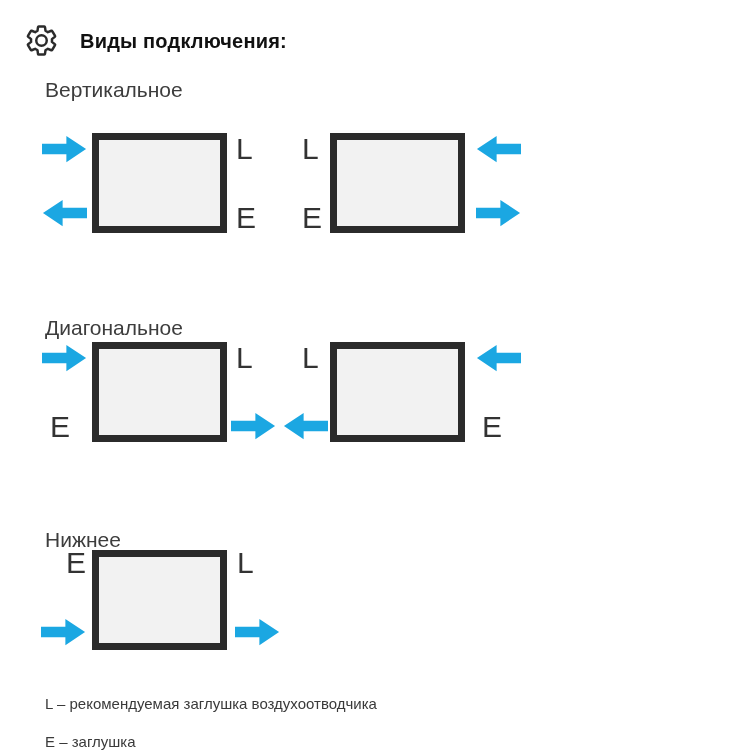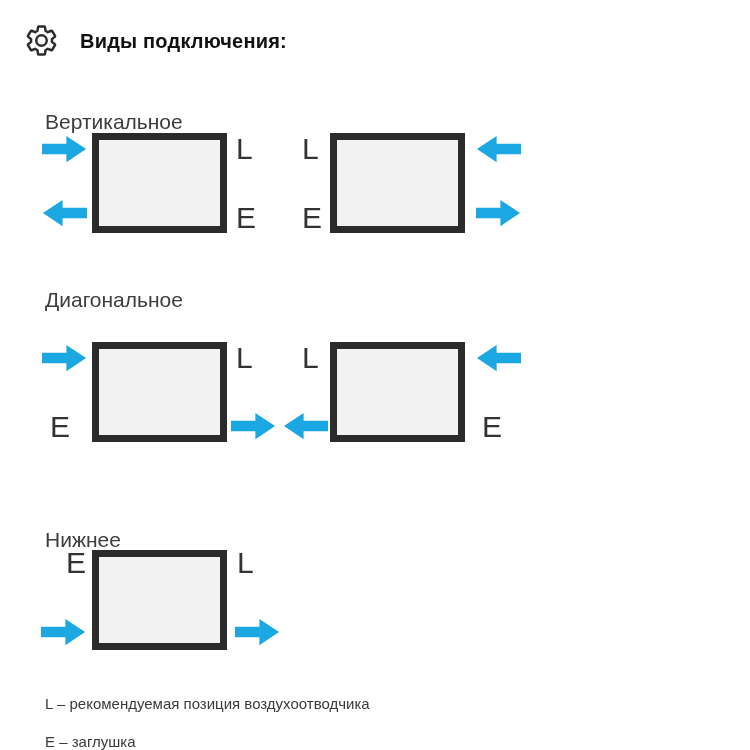--- a/index.html
+++ b/index.html
@@ -43,21 +43,21 @@
 <div class="page">
 
   <div class="gear">
     <svg viewBox="0 0 24 24">
       <path d="M19.14,12.94c0.04-0.3,0.06-0.61,0.06-0.94c0-0.32-0.02-0.64-0.07-0.94l2.03-1.58c0.18-0.14,0.23-0.41,0.12-0.61l-1.92-3.32c-0.12-0.22-0.37-0.29-0.59-0.22l-2.39,0.96c-0.5-0.38-1.03-0.7-1.62-0.94L14.4,2.81c-0.04-0.24-0.24-0.41-0.48-0.41h-3.84c-0.24,0-0.43,0.17-0.47,0.41L9.25,5.35C8.66,5.59,8.12,5.92,7.63,6.29L5.24,5.33c-0.22-0.08-0.47,0-0.59,0.22L2.74,8.87C2.62,9.08,2.66,9.34,2.86,9.48l2.03,1.58C4.84,11.36,4.8,11.69,4.8,12s0.02,0.64,0.07,0.94l-2.03,1.58c-0.18,0.14-0.23,0.41-0.12,0.61l1.92,3.32c0.12,0.22,0.37,0.29,0.59,0.22l2.39-0.96c0.5,0.38,1.03,0.7,1.62,0.94l0.36,2.54c0.05,0.24,0.24,0.41,0.48,0.41h3.84c0.24,0,0.44-0.17,0.47-0.41l0.36-2.54c0.59-0.24,1.13-0.56,1.62-0.94l2.39,0.96c0.22,0.08,0.47,0,0.59-0.22l1.92-3.32c0.12-0.22,0.07-0.47-0.12-0.61L19.14,12.94z" fill="#ffffff" stroke="#2B2B2B" stroke-width="1.7" stroke-linejoin="round"></path>
       <circle cx="12" cy="12" r="3.6" fill="none" stroke="#2B2B2B" stroke-width="1.7"></circle>
     </svg>
   </div>
   <div class="page-title">Виды подключения:</div>
 
-  <div class="section-label" style="top:110px">Вертикальное</div>
+  <div class="section-label" style="top:78px">Вертикальное</div>
 
   <div class="arrow" style="left:41px;top:134px">
     <svg viewBox="0 0 48 32">
         <polygon points="0,10.5 26,10.5 26,2 47,16 26,30 26,21.5 0,21.5"></polygon>
       </svg>
   </div>
   <div class="radiator" style="left:92px;top:133px"></div>
   <div class="arrow flip" style="left:41px;top:198px">
     <svg viewBox="0 0 48 32">
         <polygon points="0,10.5 26,10.5 26,2 47,16 26,30 26,21.5 0,21.5"></polygon>
@@ -73,21 +73,21 @@
     <svg viewBox="0 0 48 32">
         <polygon points="0,10.5 26,10.5 26,2 47,16 26,30 26,21.5 0,21.5"></polygon>
       </svg>
   </div>
   <div class="arrow" style="left:475px;top:198px">
     <svg viewBox="0 0 48 32">
         <polygon points="0,10.5 26,10.5 26,2 47,16 26,30 26,21.5 0,21.5"></polygon>
       </svg>
   </div>
 
-  <div class="section-label" style="top:288px">Диагональное</div>
+  <div class="section-label" style="top:316px">Диагональное</div>
 
   <div class="arrow" style="left:41px;top:343px">
     <svg viewBox="0 0 48 32">
         <polygon points="0,10.5 26,10.5 26,2 47,16 26,30 26,21.5 0,21.5"></polygon>
       </svg>
   </div>
   <div class="radiator" style="left:92px;top:342px"></div>
   <div class="port-letter" style="left:236px;top:342px">L</div>
   <div class="port-letter" style="left:50px;top:411px">E</div>
   <div class="arrow" style="left:230px;top:411px">
@@ -119,16 +119,16 @@
     <svg viewBox="0 0 48 32">
         <polygon points="0,10.5 26,10.5 26,2 47,16 26,30 26,21.5 0,21.5"></polygon>
       </svg>
   </div>
   <div class="arrow" style="left:234px;top:617px">
     <svg viewBox="0 0 48 32">
         <polygon points="0,10.5 26,10.5 26,2 47,16 26,30 26,21.5 0,21.5"></polygon>
       </svg>
   </div>
 
-  <div class="legend-line" style="top:694px">L – рекомендуемая позиция воздухоотводчика</div>
+  <div class="legend-line" style="top:694px">L – рекомендуемая заглушка воздухоотводчика</div>
   <div class="legend-line" style="top:732px">E – заглушка</div>
 
 </div>
 
 </body></html>

